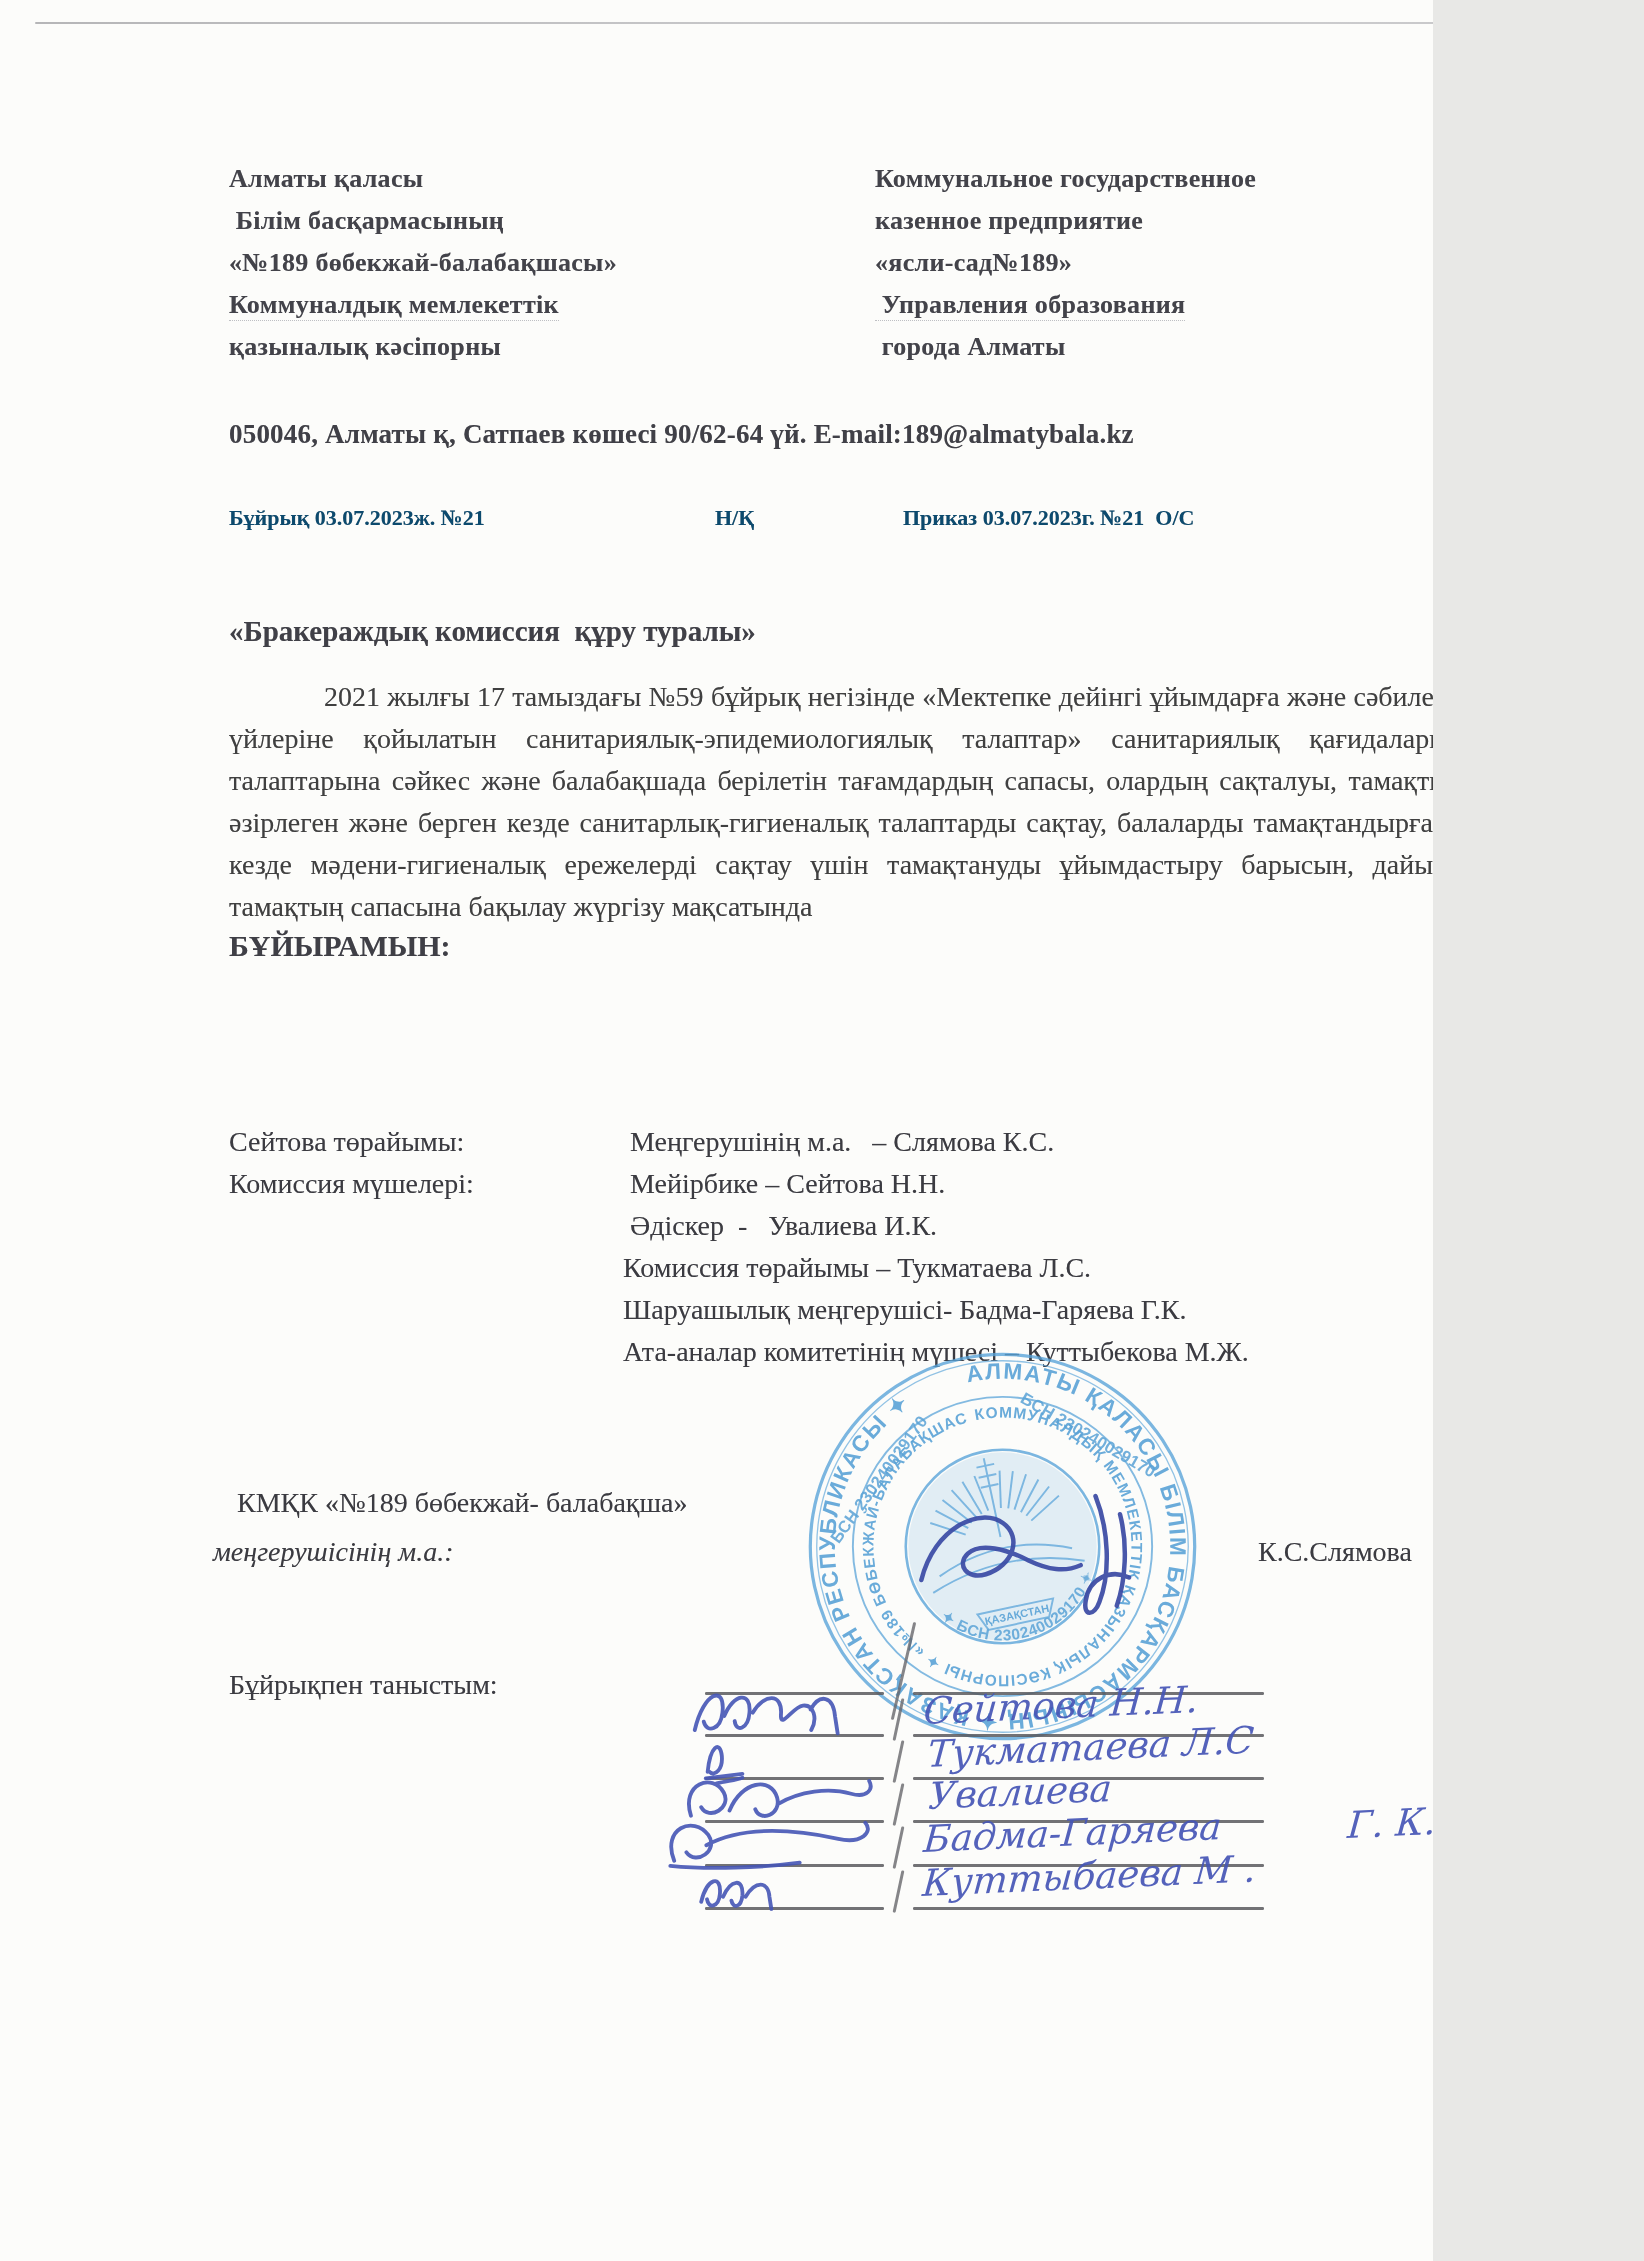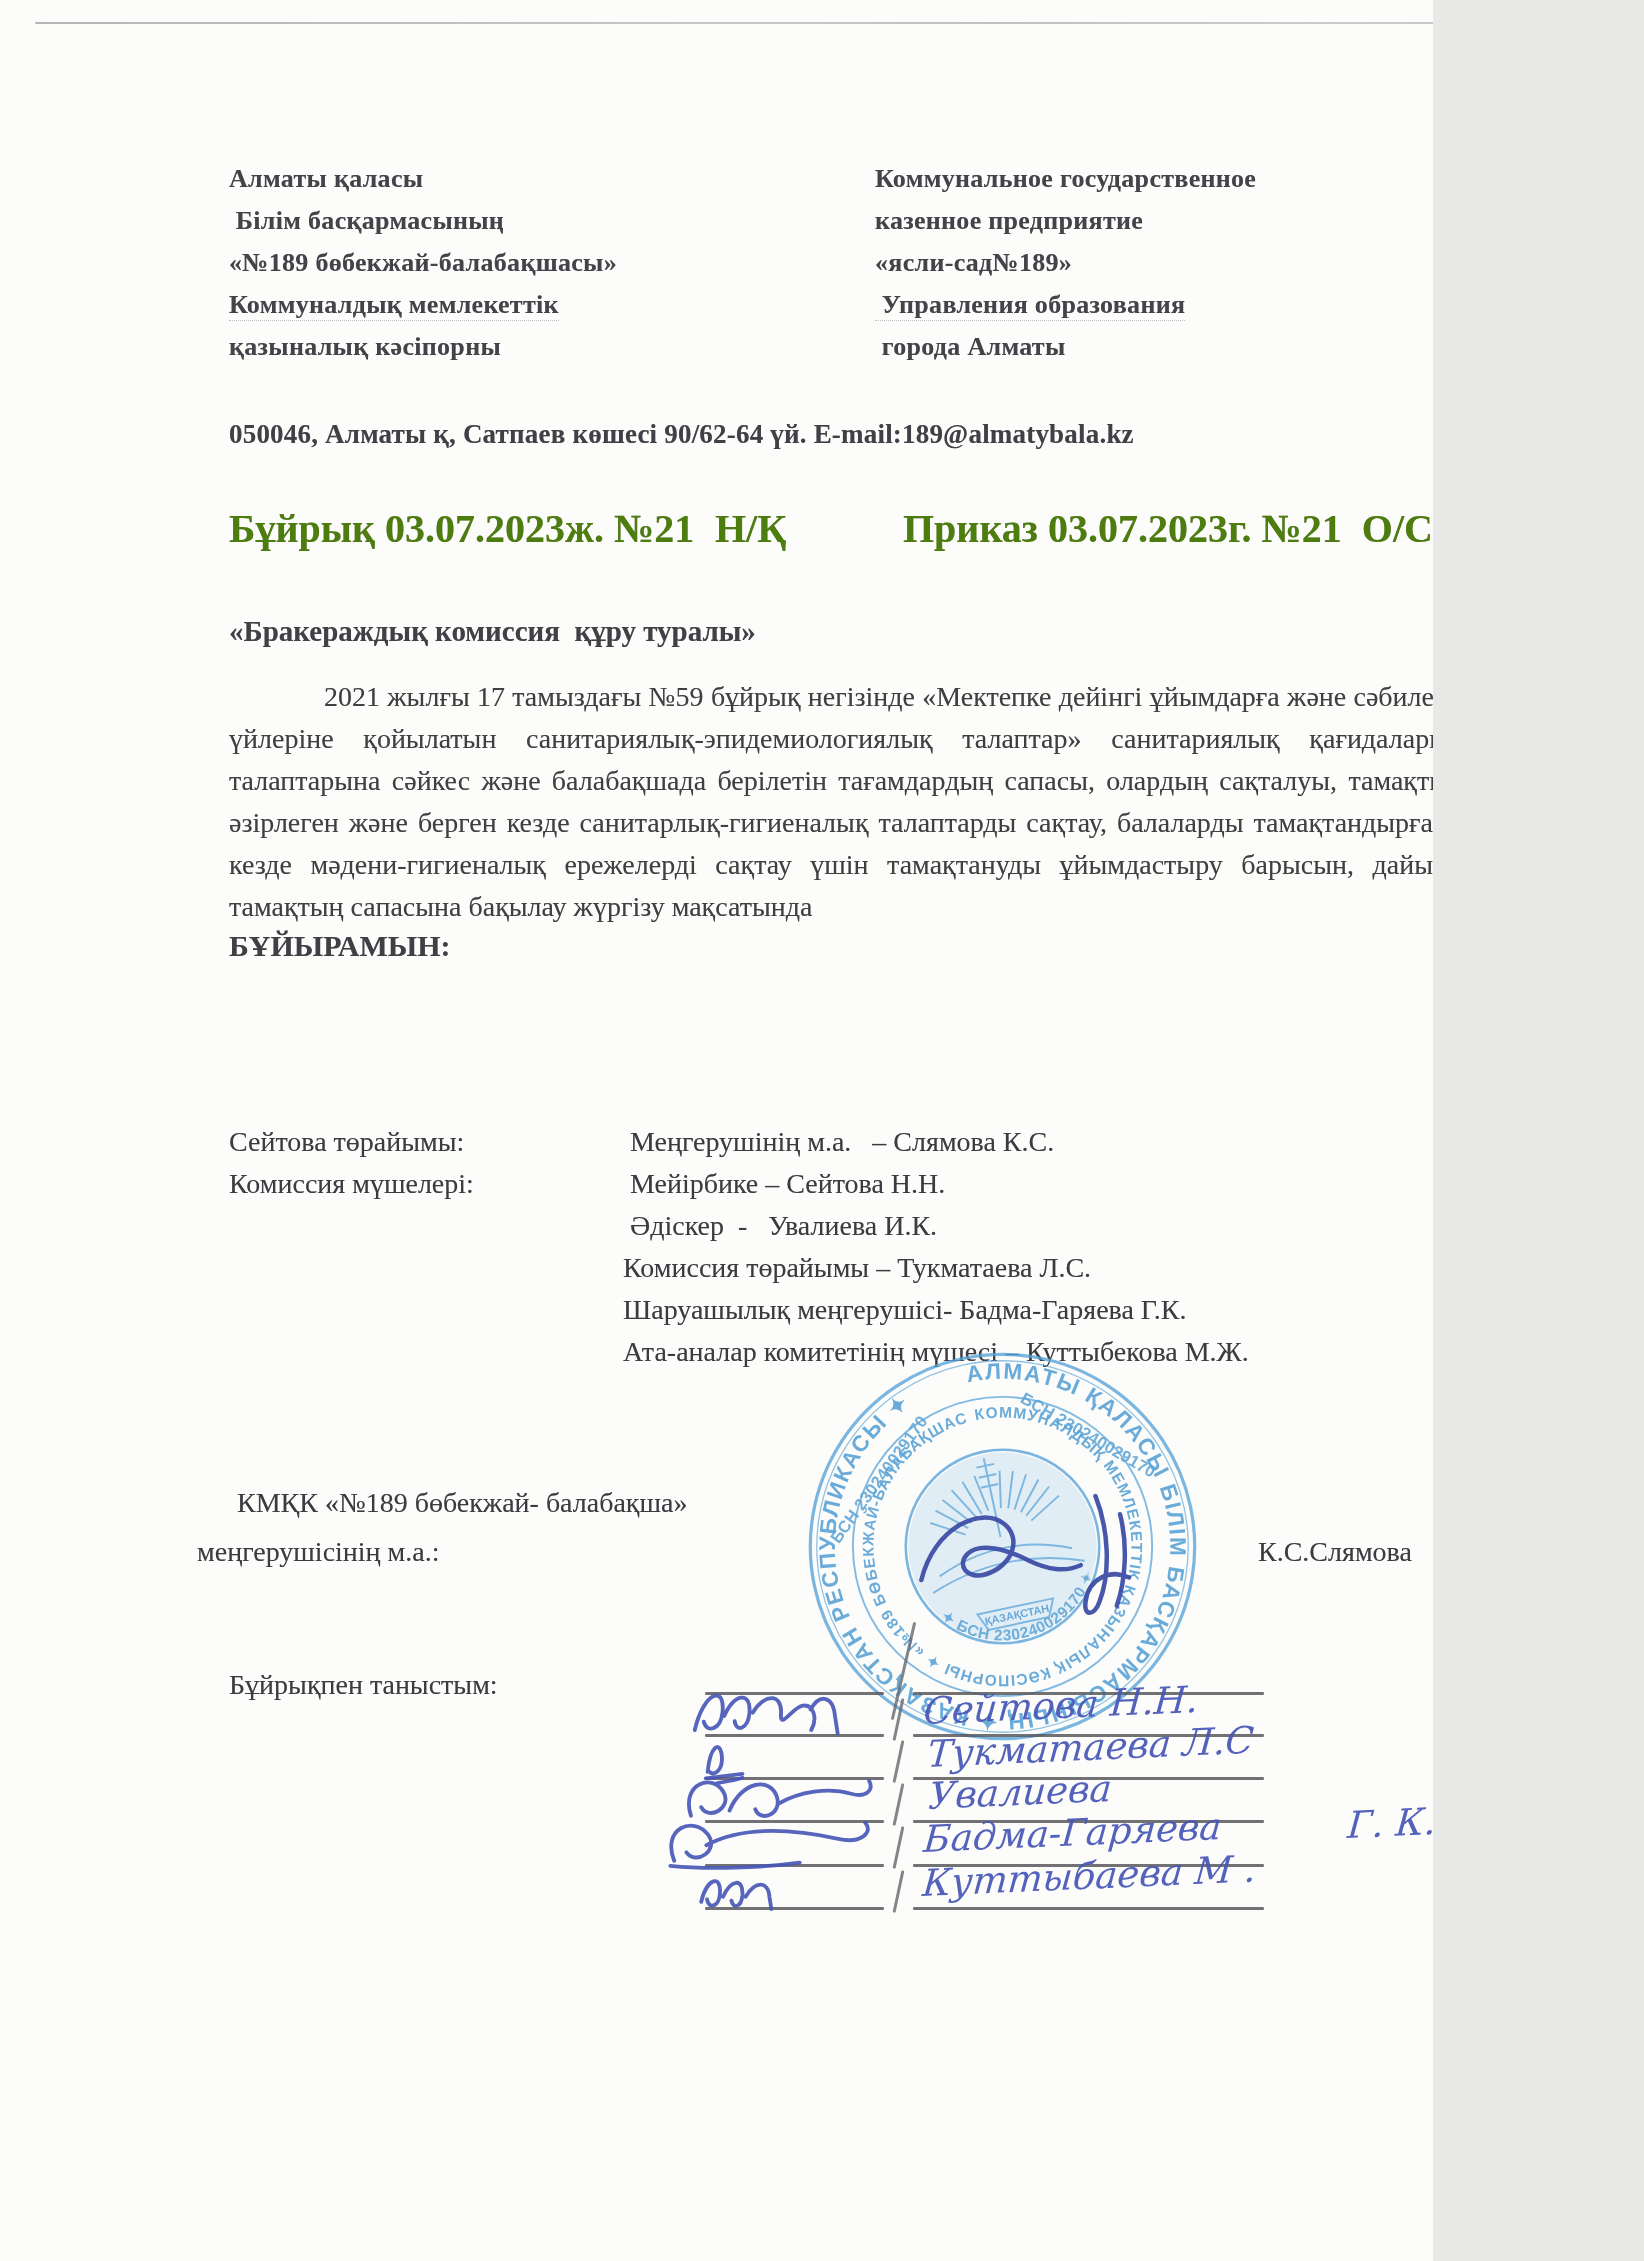--- a/index.html
+++ b/index.html
@@ -15,21 +15,21 @@
   .scan-line-top{
     left:35px;top:22px;width:1598px;height:1.9px;
     background:linear-gradient(90deg,#7c7c81 0%,#8a8a8f 20%,#9b9ba0 45%,#8f8f94 60%,#a3a3a8 80%,#98989d 100%);
     opacity:.55;border-radius:1.3px;
   }
   .doc-text{text-shadow:0 0 0.6px rgba(59,59,65,.35);}
   .hdr-col{font-weight:700;font-size:26px;line-height:42px;letter-spacing:0.3px;color:#43434a;}
   .hdr-col div{white-space:pre;}
   .underline-art{border-bottom:1.9px dotted rgba(128,130,140,.5);padding-bottom:0.6px;}
   .address{font-weight:700;font-size:27px;letter-spacing:0.2px;color:#404047;}
-  .order-line{width:1224px;height:45px;font-weight:700;font-size:40px;color:#4d7c0f;}
+  .order-line{width:1224px;height:45px;font-weight:700;font-size:22px;color:#0c4a6e;}
   .order-line span{position:absolute;white-space:pre;}
   .title{font-weight:700;font-size:29px;white-space:pre;color:#404047;}
   .bodyblock{width:1219px;}
   .paragraph{
     font-size:28px;line-height:42px;text-align:justify;
     text-indent:95px;color:#404040;margin:0;
   }
   .resolve{font-weight:700;font-size:30px;margin-top:1.3px;color:#3f3f46;}
   .commission{font-size:28px;line-height:42px;color:#3b3b41;}
   .commission .row{display:flex;}
@@ -111,21 +111,21 @@
       <span class="lbl"></span>
       <span class="val">Шаруашылық меңгерушісі- Бадма-Гаряева Г.К.</span>
     </div>
     <div class="row">
       <span class="lbl"></span>
       <span class="val">Ата-аналар комитетінің мүшесі – Куттыбекова М.Ж.</span>
     </div>
   </div>
 
   <div class="abs approval-org doc-text" style="left:237px;top:1487px;">КМҚК «№189 бөбекжай- балабақша»</div>
-  <div class="abs approval-role doc-text" style="left:197px;top:1536px;">меңгерушісінің м.а.:</div>
+  <div class="abs approval-role doc-text" style="left:213px;top:1536px;font-style:italic;">меңгерушісінің м.а.:</div>
   <div class="abs approval-name doc-text" style="left:1258px;top:1536px;">К.С.Слямова</div>
 
   <svg class="abs stamp" style="left:800px;top:1344px;" width="405" height="405" viewBox="-314 -314 628 628">
     <defs>
       <path id="ringOuter" d="M 0,-260 A 260,260 0 1,1 -0.05,-260"></path>
       <path id="ringMiddle" d="M 0,-200 A 200,200 0 1,1 -0.05,-200"></path>
       <path id="arcBottom" d="M -148,20 A 150,150 0 0,0 148,20"></path>
     </defs>
     <g transform="rotate(-12)" stroke="#57a2d8" fill="#4c9bd3">
       <circle cx="0" cy="0" r="298" fill="none" stroke-width="5" opacity=".85"></circle>

